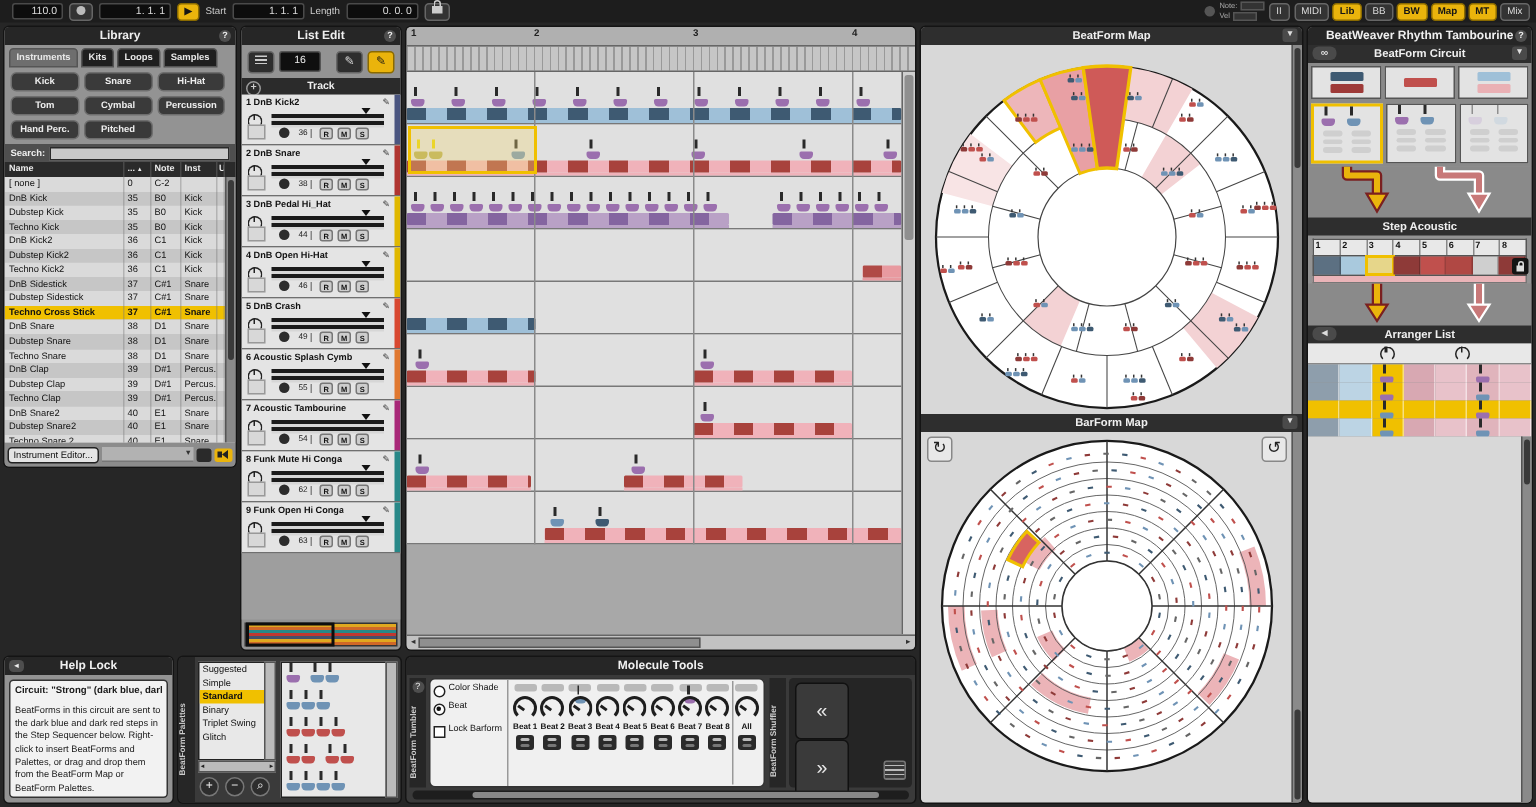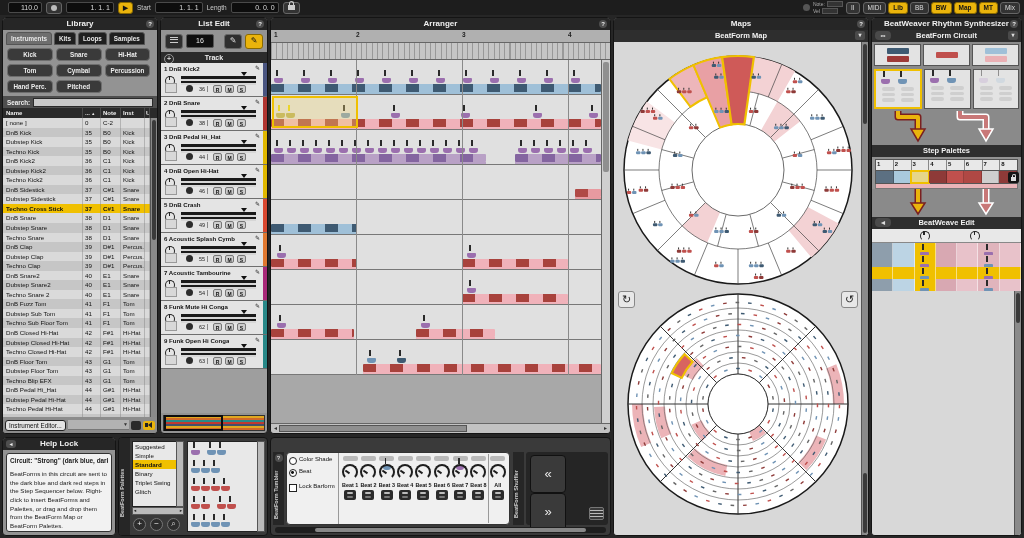--- a/index.html
+++ b/index.html
@@ -36,21 +36,21 @@
          color:#eee;font-size:5px;line-height:8px;text-align:center;}
   .subhdr{height:12px;background:#2e2e2e;color:#f0f0f0;font-size:7.5px;font-weight:bold;
           line-height:12px;text-align:center;position:relative;flex:0 0 12px;}
   .shchev{position:absolute;right:3px;top:1px;width:10px;height:9px;background:#4a4a4a;border-radius:2px;
           color:#ddd;font-size:6px;line-height:9px;text-align:center;}
   .shleft{position:absolute;left:3px;top:1px;min-width:12px;height:9px;background:#4a4a4a;border-radius:4px;
           color:#ddd;font-size:7px;line-height:9px;text-align:center;padding:0 2px;}
   .vscroll{position:absolute;right:0;top:0;bottom:0;width:6px;background:#8a8a8a;border-left:1px solid #555;}
   .vthumb{position:absolute;left:1px;right:1px;top:2px;height:40px;background:#3a3a3a;border-radius:2px;}
   
-  #library{left:2px;top:17px;width:156px;height:417px;justify-content:flex-end;}
+  #library{left:2px;top:17px;width:156px;height:295px;justify-content:flex-end;}
   #libTabs{display:flex;gap:2px;padding:2px 3px 0 3px;}
   .tab{background:#1f1f1f;color:#e8e8e8;font-size:6.3px;font-weight:bold;padding:2px 4px;
        border-radius:3px 3px 0 0;border:1px solid #555;white-space:nowrap;}
   .tab.active{background:#6e6e6e;}
   #libCats{display:flex;flex-wrap:wrap;gap:3px;padding:3px 4px;}
   .catbtn{flex:0 0 30%;background:#3a3a3a;border:1px solid #6e6e6e;border-radius:4px;color:#eee;
           font-size:6.3px;font-weight:bold;text-align:center;padding:2px 0;}
   #searchRow{display:flex;align-items:center;padding:1px 4px;background:#4f4f4f;height:10px;}
   #searchRow b{font-size:6.3px;color:#eee;margin-right:3px;font-weight:bold;}
   .sfield{flex:1;height:7px;background:#c9c9c9;border:1px solid #2a2a2a;}
@@ -696,21 +696,20 @@
           <span class="trms" style="left: 76px;">S</span>
           <span class="tstripe" style="background: rgb(40, 136, 136);"></span>
         </div>
       </div>
     <div id="minimap">
         <div id="mviewport"></div>
       </div>
   </div>
 
   <div class="panel" id="arranger">
-    <div class="titlebar"><span>Arranger</span><span class="qmark">?</span></div>
     <div id="ruler">
         <span style="left: 3px;">1</span>
         <span style="left: 85px;">2</span>
         <span style="left: 191px;">3</span>
         <span style="left: 297px;">4</span>
       </div>
     <div id="ticks"></div>
     <div id="arrBody">
       <div id="arrRows">
           <div class="arow">
@@ -909,21 +908,20 @@
         </div>
     </div>
     <div class="hscroll">
       <span class="harrow" style="left:2px;">◄</span>
         <div class="hthumb" style="left:8px;"></div>
         <span class="harrow" style="right:2px;">►</span>
     </div>
   </div>
 
   <div class="panel" id="maps">
-    <div class="titlebar"><span>Maps</span><span class="qmark">?</span></div>
     <div class="subhdr"><span>BeatForm Map</span><span class="shchev">▾</span></div>
     <div class="mapwrap" id="bfWrap">
       <svg id="bfSvg" width="248" height="246" viewBox="0 0 248 246">
           <circle cx="124" cy="128" r="114" fill="#fff" stroke="#1a1a1a" stroke-width="1.5"></circle>
           <path d="M139.8657335094475,15.109440163460988 A114,114 0 0 1 181,29.273103968574006 L163.5,59.58399310102935 A79,79 0 0 0 134.9946749758452,49.768822569415946 Z" fill="#f3d2d4"></path>
           <path d="M163.5,59.58399310102935 A79,79 0 0 1 186.25284953493104,79.36274344927301 L160.24849466590922,99.67957213501973 A46,46 0 0 0 147,88.16283142591583 Z" fill="#f3d2d4"></path>
           <path d="M224.6560255859177,181.51975815759155 A114,114 0 0 1 197.2777875042655,215.3290665155635 L174.7802211652366,188.51751100639927 A79,79 0 0 0 193.75285983585525,165.08825346008538 Z" fill="#f3d2d4"></path>
           <path d="M93.13224084934738,200.71988342274278 A79,79 0 0 1 68.13856428626275,183.86143571373725 L91.4730880654188,160.5269119345812 A46,46 0 0 0 106.02636808949342,170.34322325881226 Z" fill="#f3d2d4"></path>
           <path d="M13.884455803046194,98.49462885831268 A114,114 0 0 1 32.955551854608586,59.39308736066653 L60.90779470626385,80.4566131709882 A79,79 0 0 0 47.69185972316359,107.5532954369009 Z" fill="#f8e4e5"></path>
           <line x1="124" y1="49" x2="124" y2="14" stroke="#444" stroke-width="0.7"></line>
@@ -1129,20 +1127,21 @@
           <rect x="38.00128187132511" y="65.59841483388294" width="1" height="2" fill="#333"></rect>
           <rect x="97.7302452222581" y="22.07518971645112" width="4.4" height="3" rx="1" fill="#3e5a72"></rect>
           <rect x="98.93024522225811" y="19.675189716451122" width="1" height="2" fill="#333"></rect>
           <rect x="102.93024522225811" y="22.07518971645112" width="4.4" height="3" rx="1" fill="#6f93b5"></rect>
           <rect x="104.13024522225811" y="19.675189716451122" width="1" height="2" fill="#333"></rect>
         </svg>
       <div class="vscroll">
           <div class="vthumb" style="height:80px;"></div>
         </div>
     </div>
+    <div class="subhdr"><span>BarForm Map</span><span class="shchev">▾</span></div>
     <div class="mapwrap" id="barWrap">
       <div class="rot" style="left:4px;">↻</div>
       <div class="rot" style="right:10px;">↺</div>
       <svg id="barSvg" width="248" height="234" viewBox="0 0 248 234">
           <circle cx="124" cy="116" r="110" fill="#fff" stroke="#1a1a1a" stroke-width="1.5"></circle>
           <path d="M111.32368303031409,187.89096596989117 A73,73 0 0 1 73.28993895649322,168.51180542472156 L80.93118103154218,160.59906762099638 A62,62 0 0 0 113.23381298465031,177.0580806867569 Z" fill="#ecb4b8"></path>
           <path d="M88.57242310659115,152.68632981727123 A51,51 0 0 1 77.40918166022736,136.74356879686582 L87.45818169429597,132.26946572303203 A40,40 0 0 0 96.21366518164012,144.77359201354605 Z" fill="#ecb4b8"></path>
           <path d="M47.26218155802154,150.16587801836724 A84,84 0 0 1 40.05117053039595,118.93155772301006 L51.044469627606006,118.54766325928256 A73,73 0 0 0 57.31118159209015,145.69177494453342 Z" fill="#ecb4b8"></path>
           <path d="M212.08246618384482,151.58762637451164 A95,95 0 0 1 192.33728103217186,181.99254519360474 L184.4245432284467,174.35130311855576 A84,84 0 0 0 201.88344378361015,147.4669538469366 Z" fill="#ecb4b8"></path>
           <path d="M69.25724924274652,86.89276310727476 A62,62 0 0 1 82.51390240575077,69.92502082040157 L89.87433907569822,78.09961390065291 A51,51 0 0 0 78.96967276419473,92.05695029791957 Z" fill="#ecb4b8"></path>
@@ -1407,21 +1406,21 @@
           <path d="M57.83953154632455,85.14886689292895 A73,73 0 0 1 70.61117978180056,66.21411971543762 L78.65607049961142,73.7161016761251 A62,62 0 0 0 67.8089172037277,89.79766777207664 Z" fill="#d86460" stroke="#f0c000" stroke-width="2"></path>
           <circle cx="124" cy="116" r="30" fill="#fff" stroke="#333" stroke-width="1"></circle>
         </svg>
       <div class="vscroll">
           <div class="vthumb" style="top:auto;bottom:2px;height:60px;"></div>
         </div>
     </div>
   </div>
 
   <div class="panel" id="synth">
-    <div class="titlebar"><span>BeatWeaver Rhythm Synthesizer</span><span class="qmark">?</span></div>
+    <div class="titlebar"><span>BeatWeaver Rhythm Tambourine</span><span class="qmark">?</span></div>
     <div class="subhdr">
       <span class="shleft">∞</span>
       <span>BeatForm Circuit</span>
       <span class="shchev">▾</span>
     </div>
     <div id="ccTop">
         <div class="cctop">
           <span class="ccbar" style="background: rgb(62, 90, 114);"></span>
           <span class="ccbar" style="background: rgb(158, 58, 56);"></span>
         </div>
@@ -1492,21 +1491,21 @@
     <div class="arrowzone">
       <svg width="145" height="34" viewBox="0 0 145 34">
         <path d="M26,0 v6 h20 v12" fill="none" stroke="#7a2020" stroke-width="7" stroke-linejoin="round"></path>
         <path d="M26,0 v6 h20 v12" fill="none" stroke="#eab40c" stroke-width="4" stroke-linejoin="round"></path>
         <polygon points="39,18 53,18 46,30" fill="#eab40c" stroke="#7a2020" stroke-width="1.5"></polygon>
         <path d="M88,0 v6 h26 v12" fill="none" stroke="#fff" stroke-width="7" stroke-linejoin="round"></path>
         <path d="M88,0 v6 h26 v12" fill="none" stroke="#c87878" stroke-width="4" stroke-linejoin="round"></path>
         <polygon points="107,18 121,18 114,30" fill="#c87878" stroke="#fff" stroke-width="1.5"></polygon>
       </svg>
     </div>
-    <div class="subhdr"><span>Step Palettes</span></div>
+    <div class="subhdr"><span>Step Acoustic</span></div>
     <div id="stepNums">
         <span class="stepnum">1</span>
         <span class="stepnum">2</span>
         <span class="stepnum">3</span>
         <span class="stepnum">4</span>
         <span class="stepnum">5</span>
         <span class="stepnum">6</span>
         <span class="stepnum">7</span>
         <span class="stepnum">8</span>
       </div>
@@ -1529,21 +1528,21 @@
         <path d="M46,0 v14" fill="none" stroke="#7a2020" stroke-width="7"></path>
         <path d="M46,0 v14" fill="none" stroke="#eab40c" stroke-width="4"></path>
         <polygon points="39,14 53,14 46,25" fill="#eab40c" stroke="#7a2020" stroke-width="1.5"></polygon>
         <path d="M114,0 v14" fill="none" stroke="#fff" stroke-width="7"></path>
         <path d="M114,0 v14" fill="none" stroke="#c87878" stroke-width="4"></path>
         <polygon points="107,14 121,14 114,25" fill="#c87878" stroke="#fff" stroke-width="1.5"></polygon>
       </svg>
     </div>
     <div class="subhdr">
       <span class="shleft">◄</span>
-      <span>BeatWeave Edit</span>
+      <span>Arranger List</span>
     </div>
     <div id="bwKnobs">
       <span class="knobicon" style="left:32%;"></span>
       <span class="knobicon" style="left:66%;"></span>
     </div>
     <div id="bwList">
         <div class="bwrow">
           <span class="bwcell" style="background: rgb(142, 158, 172);"></span>
           <span class="bwcell" style="background: rgb(188, 212, 228);"></span>
           <span class="bwcell" style="background: rgb(240, 192, 0);"><span class="boat s" style="background: rgb(155, 111, 174);"><span class="stem"></span></span></span>
@@ -1681,20 +1680,21 @@
           </span>
           <span class="boat s" style="background: rgb(111, 147, 181); margin-top: 4px;">
             <span class="stem"></span>
           </span>
         </span>
       </div>
     <div id="palVs"></div>
   </div>
 
   <div class="panel" id="molecule">
+    <div class="titlebar"><span>Molecule Tools</span></div>
     <div class="mvstrip">
       <span class="q2">?</span>
       <div class="vtext">BeatForm Tumbler</div>
     </div>
     <div id="mwhite">
       <div id="mops">
         <div class="opt">
             <span class="radio"></span>
             <span>Color Shade</span>
           </div>

